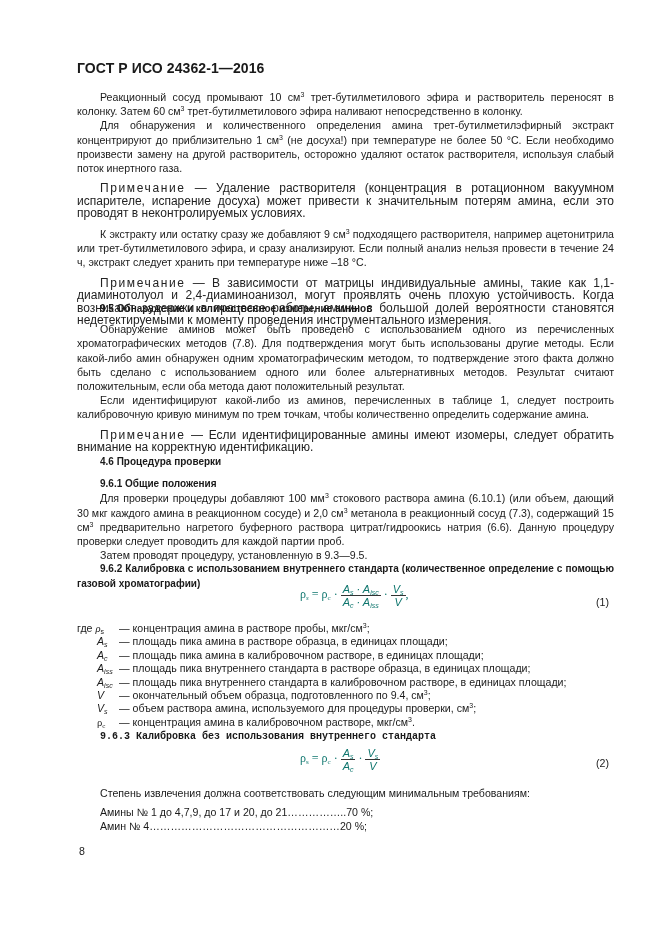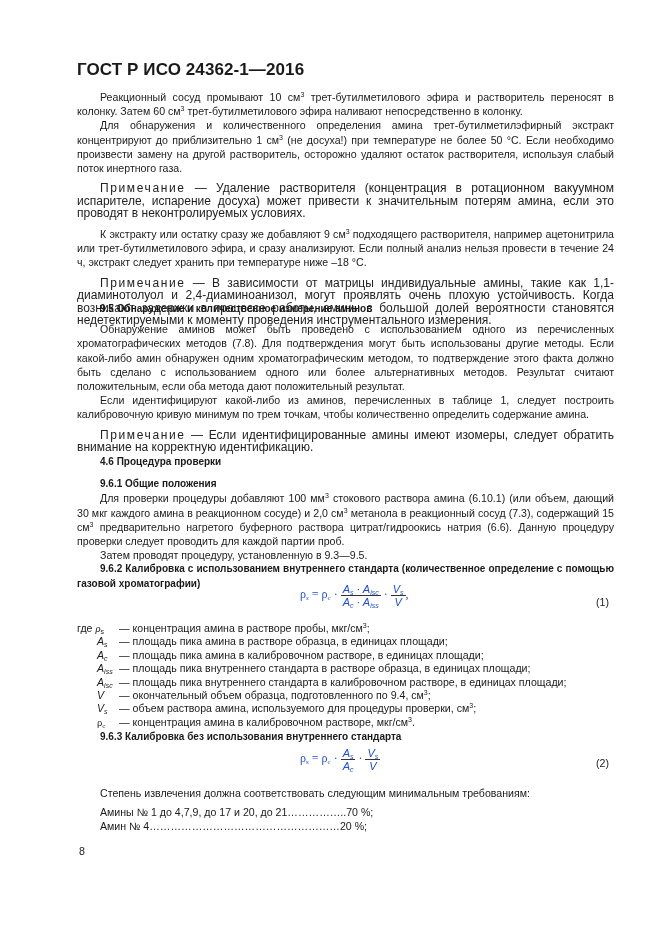--- a/index.html
+++ b/index.html
@@ -1,27 +1,27 @@
 <!DOCTYPE html>
 <html><head>
 <meta charset="utf-8">
 <style>
   html, body { margin: 0; padding: 0; background: #ffffff; }
   body { width: 661px; height: 935px; position: relative; overflow: hidden;
          font-family: "Liberation Sans", sans-serif; color: #1a1a1a; }
   .page { position: absolute; left: 0; top: 0; width: 661px; height: 935px; }
-  .hdr { position: absolute; left: 77px; top: 60px; font-weight: bold; font-size: 17px; letter-spacing: 0.1px; }
+  .hdr { position: absolute; left: 77px; top: 60px; font-weight: bold; font-size: 14px; letter-spacing: 0.1px; }
   .block { position: absolute; left: 77px; width: 537px; font-size: 10.6px; line-height: 14.2px; text-align: justify; }
   .p { text-indent: 23px; margin: 0; }
   .note { font-size: 12px; line-height: 12.6px; text-indent: 23px; margin: 0; text-align: justify; color: #222; }
   .note .lbl { letter-spacing: 1.6px; }
   .h { font-weight: bold; font-size: 10px; margin: 0; padding-left: 23px; }
   sup { font-size: 7px; line-height: 0; vertical-align: 4px; }
   sub { font-size: 7px; line-height: 0; vertical-align: -2px; }
-  .formula { position: absolute; font-family: "Liberation Serif", serif; font-size: 12px; color: #1d4ed8; }
+  .formula { position: absolute; font-family: "Liberation Serif", serif; font-size: 12px; color: #0f766e; }
   .frac { display: inline-block; vertical-align: middle; text-align: center; }
   .frac .num { display: block; border-bottom: 1px solid #333; padding: 0 2px; font-style: italic; font-family: "Liberation Sans", sans-serif; font-size: 11px; }
   .frac .den { display: block; padding: 0 2px; font-style: italic; font-family: "Liberation Sans", sans-serif; font-size: 11px; }
   .eqno { position: absolute; font-size: 10.6px; }
   .defs { position: absolute; left: 77px; top: 622px; width: 537px; font-size: 10.6px; line-height: 13.4px; }
   .def { display: flex; }
   .def .sym { width: 42px; flex: 0 0 42px; font-style: italic; font-family: "Liberation Sans", sans-serif; }
   .def .sym.first { font-style: normal; }
   .def .sym i { font-style: italic; }
   .pnum { position: absolute; left: 79px; top: 845px; font-size: 10.6px; }
@@ -102,21 +102,21 @@
       <span class="sym" style="padding-left:20px; flex-basis:22px;"><span>V</span><sub>s</sub></span>
       <span><span>— объем раствора амина, используемого для процедуры проверки, см</span><sup>3</sup><span>;</span></span>
     </div>
     <div class="def">
       <span class="sym" style="padding-left:20px; flex-basis:22px; font-style:normal; font-family:'Liberation Serif',serif;"><span>ρ</span><sub>c</sub></span>
       <span><span>— концентрация амина в калибровочном растворе, мкг/см</span><sup>3</sup><span>.</span></span>
     </div>
   </div>
 
   <div class="block" style="top:730px;">
-    <p class="h" style="padding-left:23px;">9.6.3 Калибровка без использования внутреннего стандарта</p>
+    <p class="h" style="padding-left:23px;font-family:Liberation Mono, monospace;">9.6.3 Калибровка без использования внутреннего стандарта</p>
   </div>
 
   <div class="formula" style="left:300px; top:747px;">
     <span>ρ</span><sub>s</sub>
     <span> = </span>
     <span>ρ</span><sub>c</sub>
     <span> · </span>
     <span class="frac">
       <span class="num"><span>A</span><sub>s</sub></span>
       <span class="den"><span>A</span><sub>c</sub></span>

